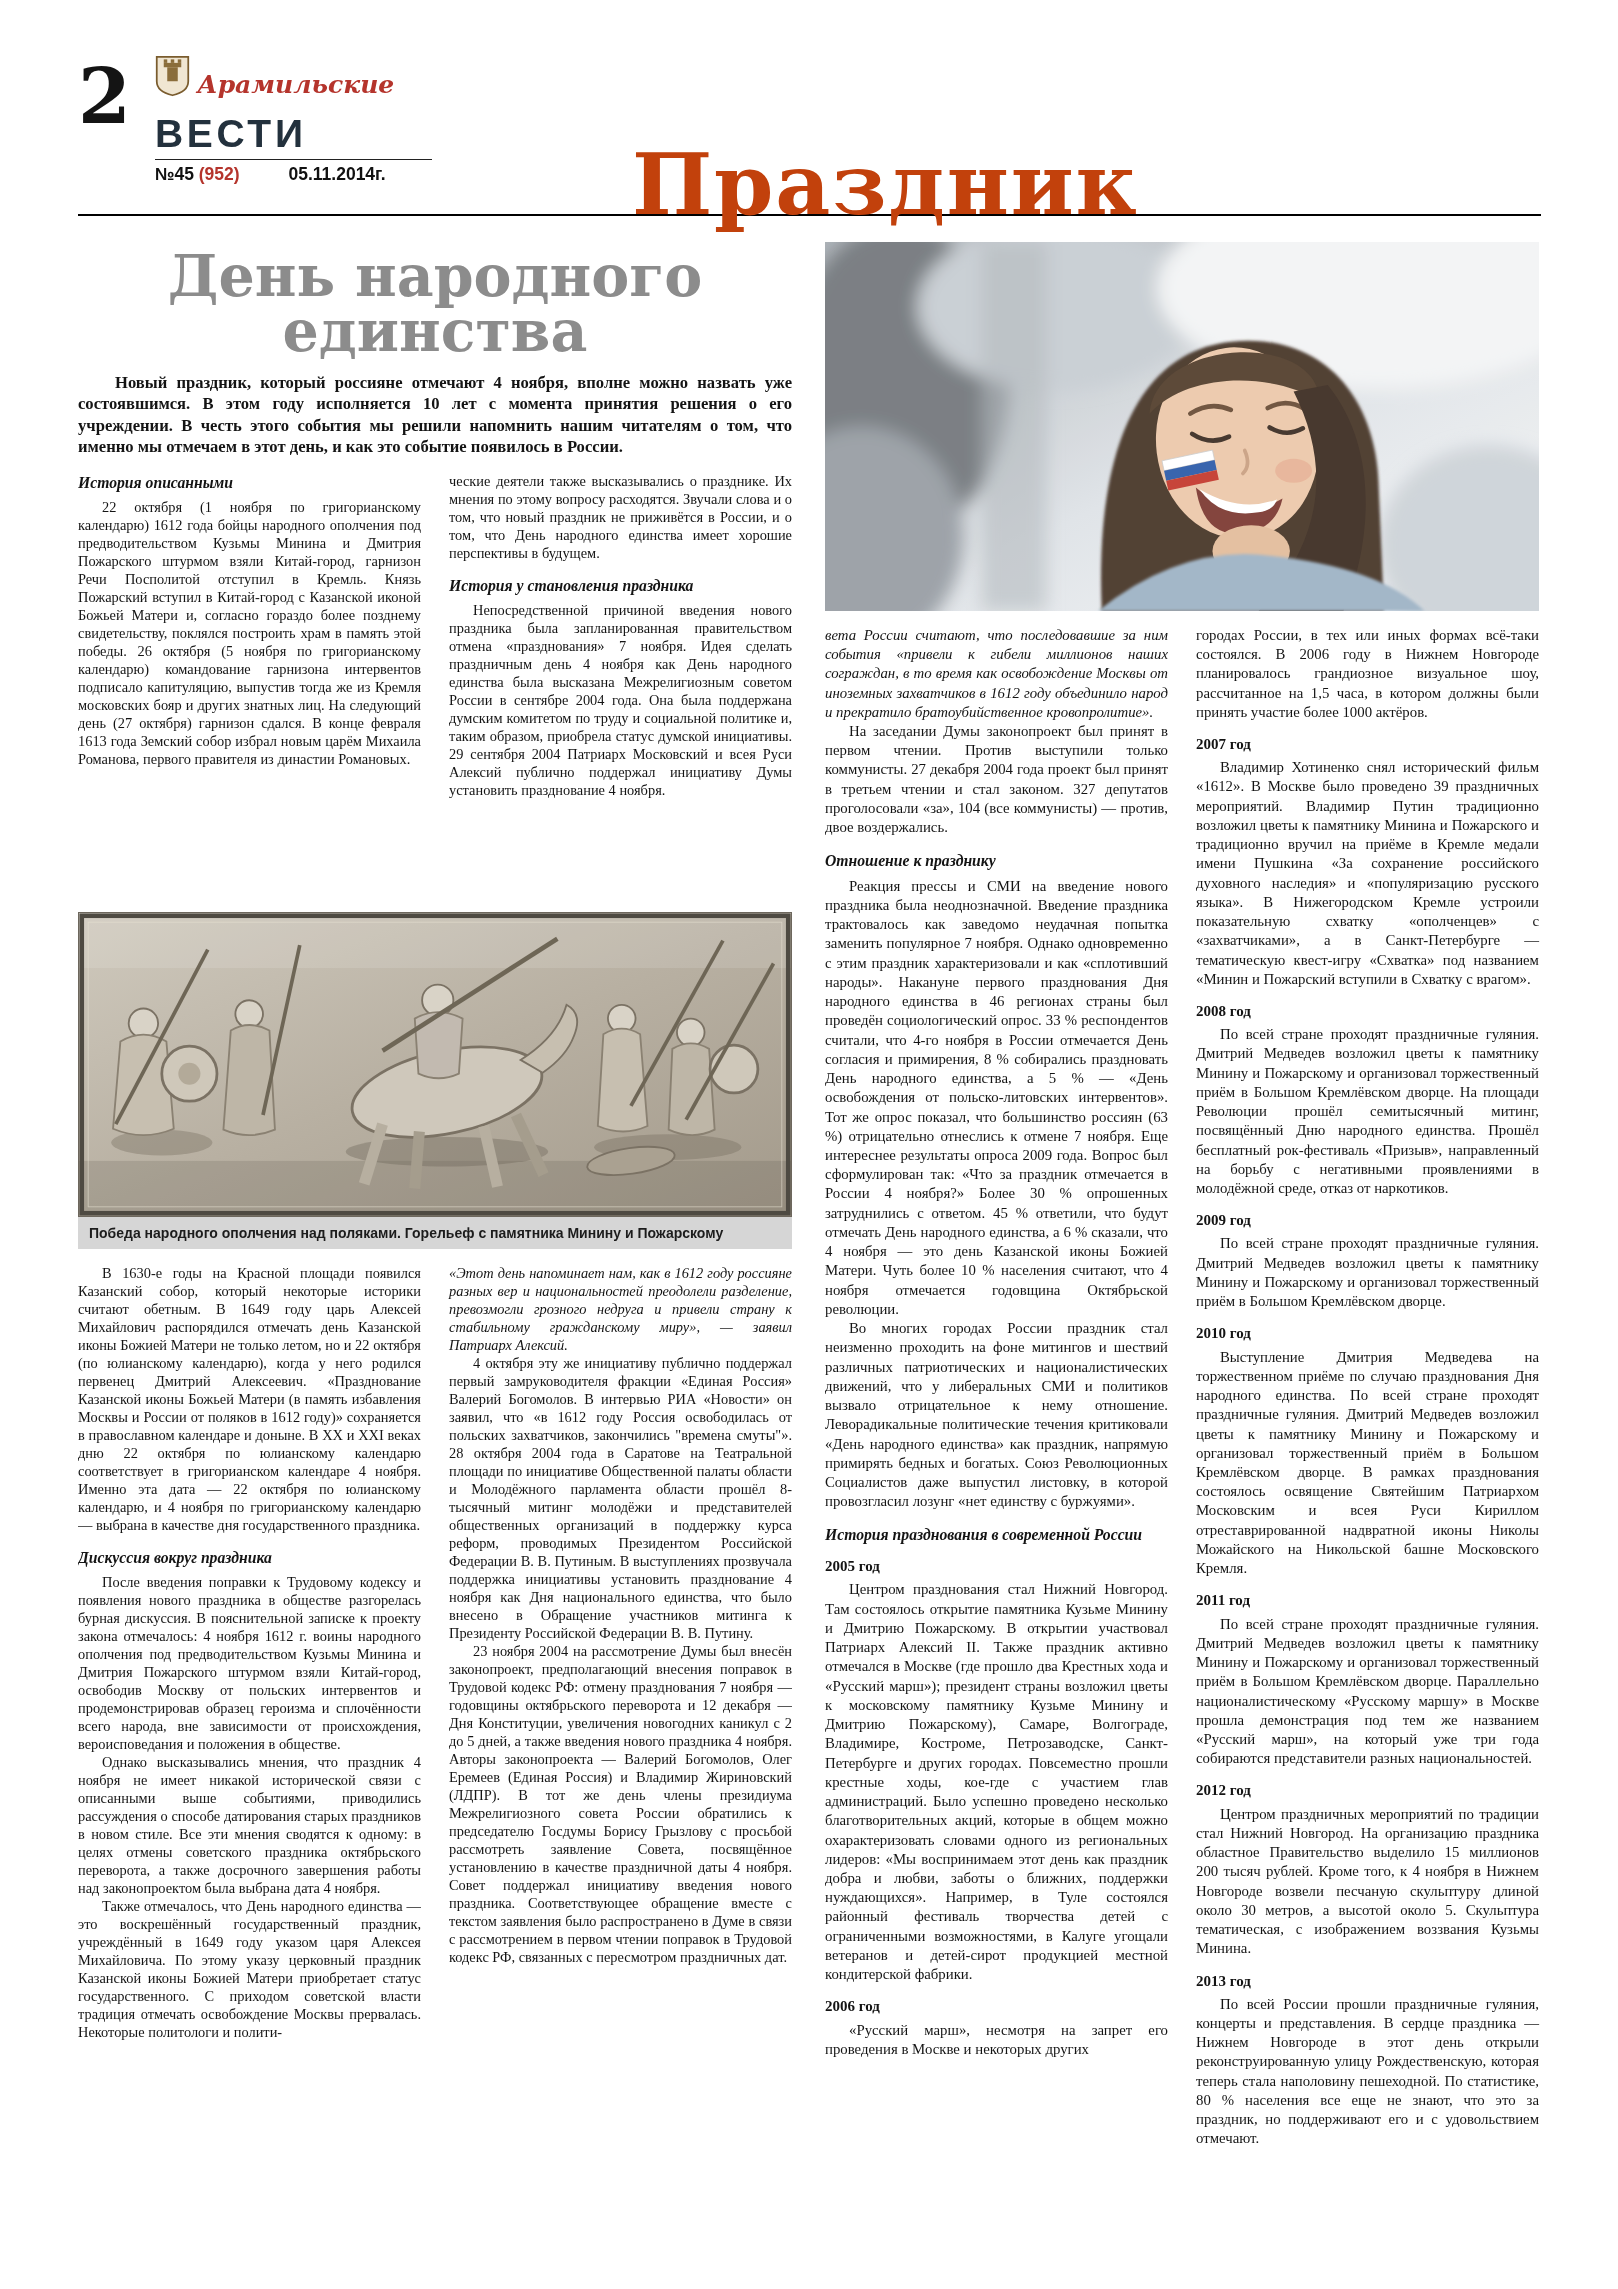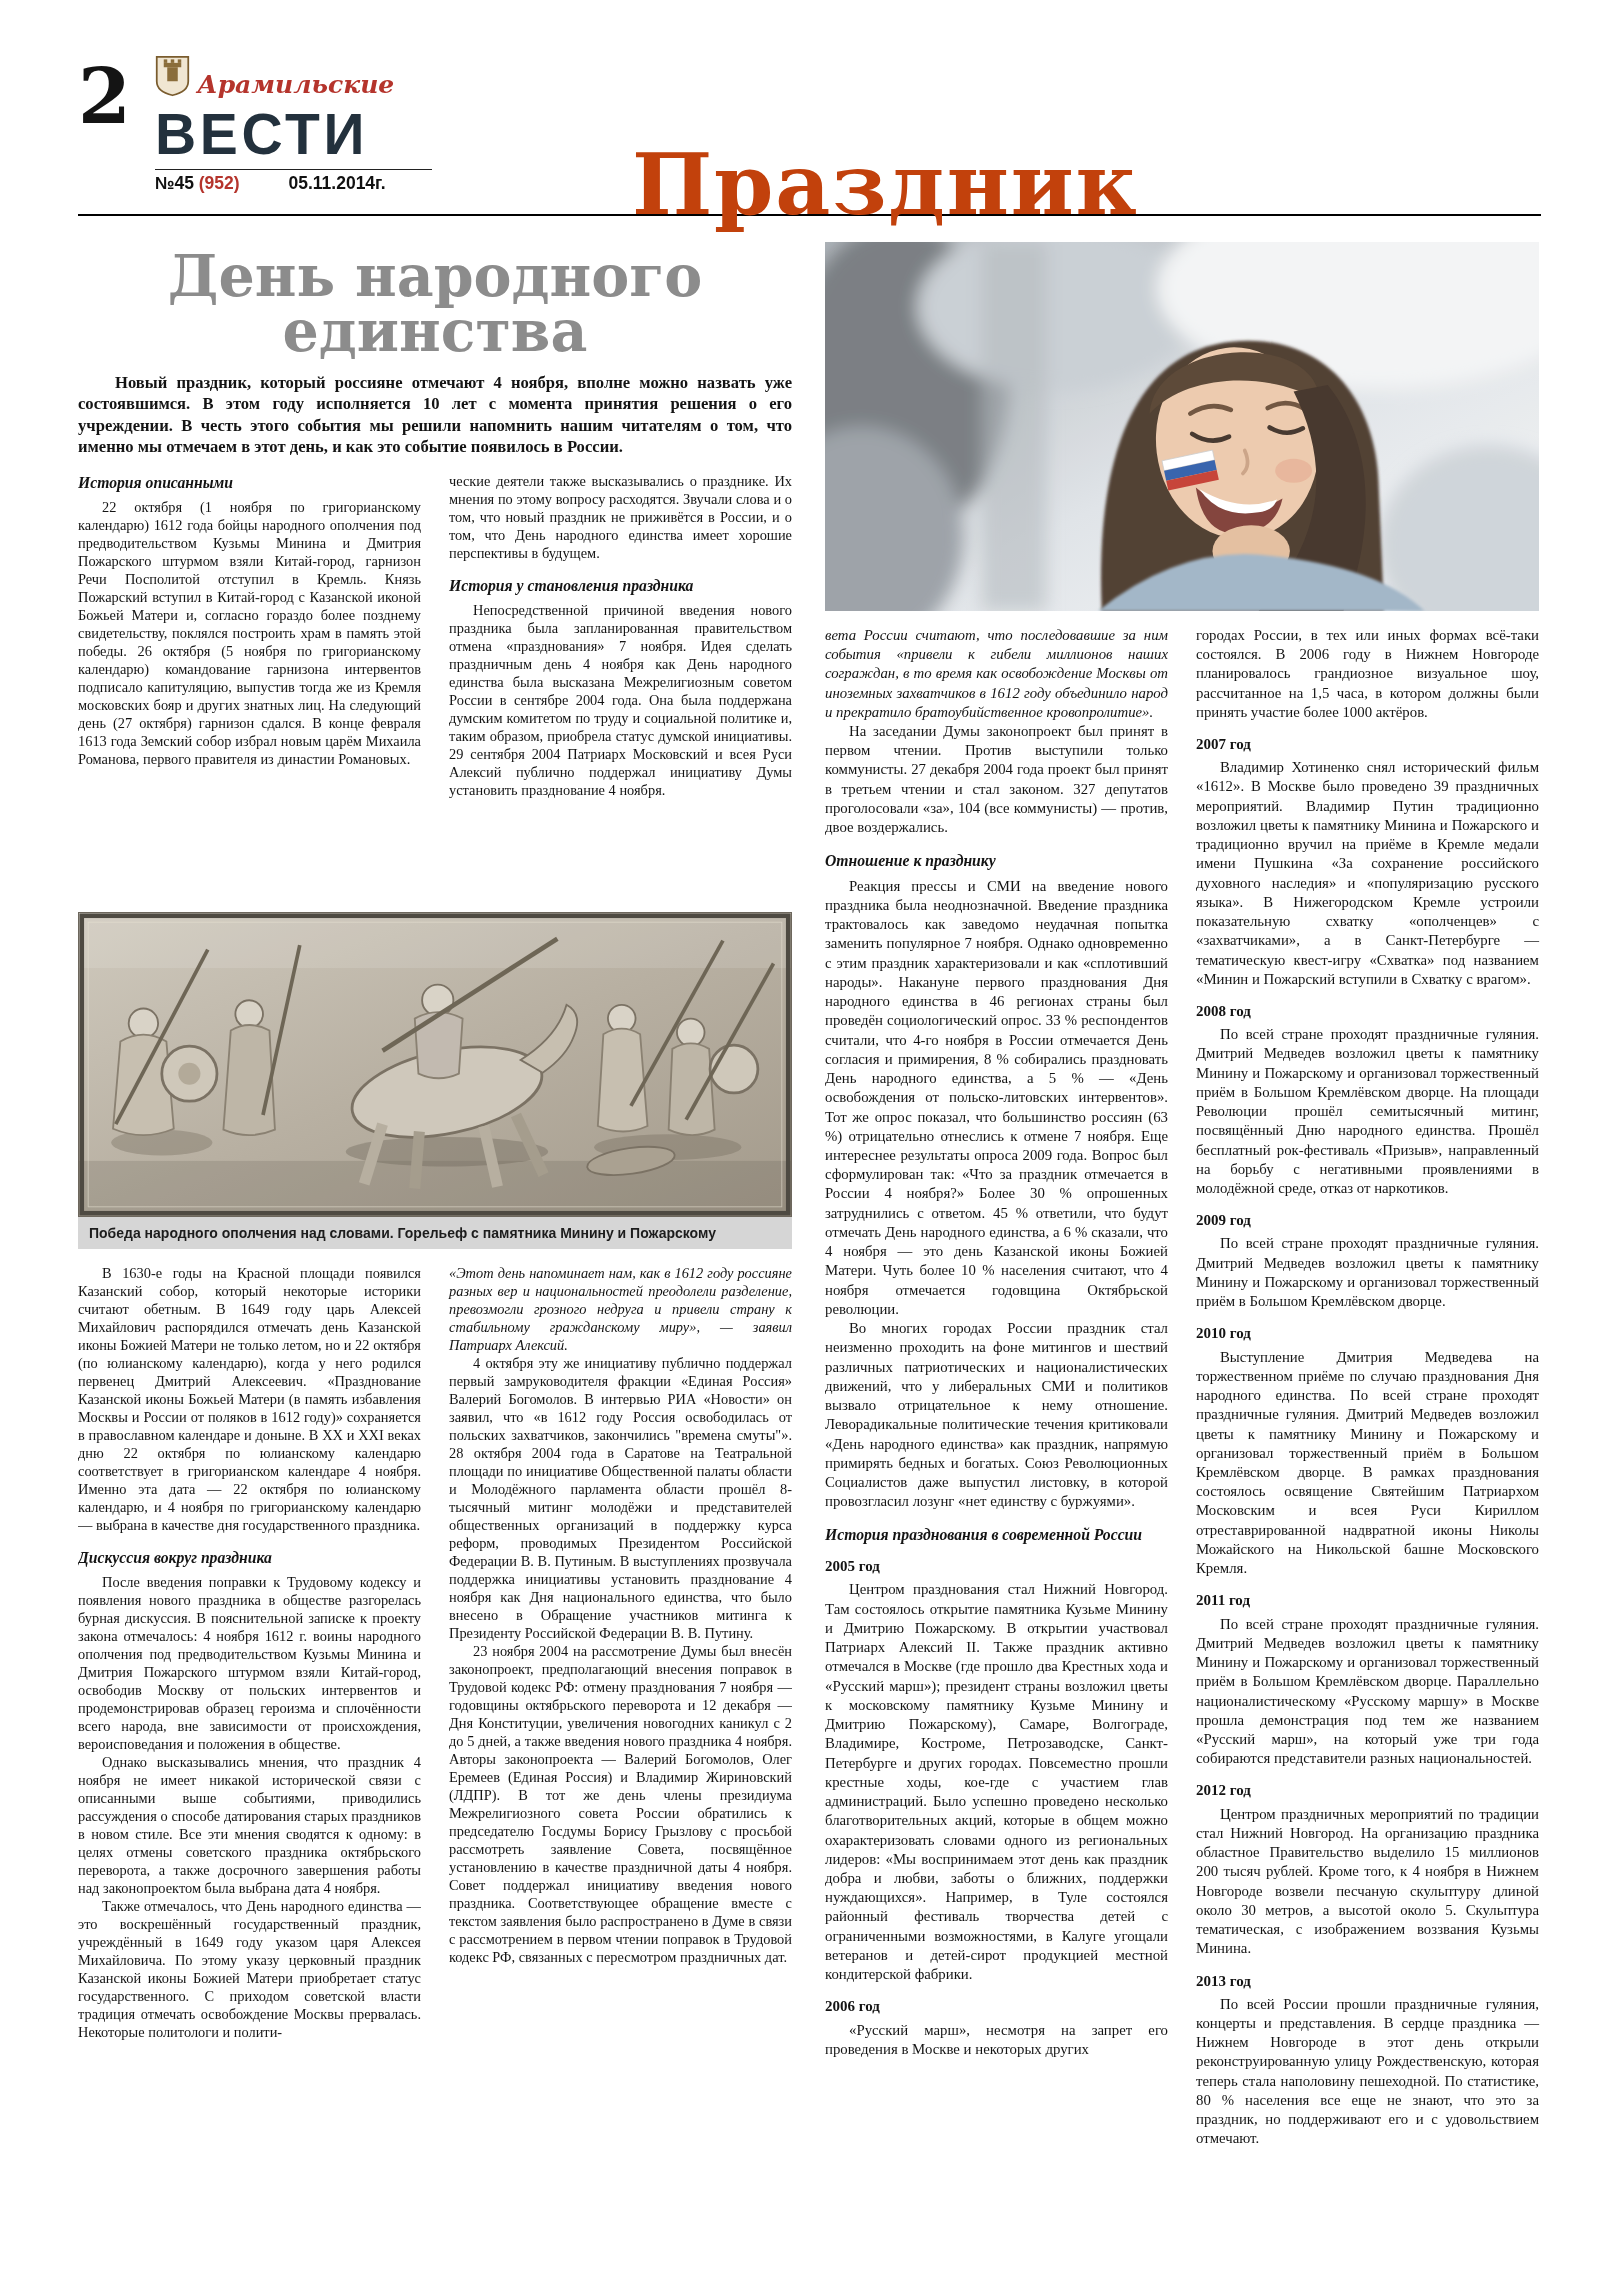--- a/index.html
+++ b/index.html
@@ -31,22 +31,22 @@
   }
   .brand { margin-left: 24px; margin-top: 31px; width: 277px; }
   .brand-row { display: flex; align-items: flex-end; gap: 7.4px; }
   .brand-top {
     font-family: "DejaVu Serif", serif;
     font-style: italic; font-weight: bold;
     font-size: 25px; color: #b5342c; line-height: 1;
   }
   .brand-bottom {
     font-family: "Liberation Sans", sans-serif;
-    font-weight: bold; font-size: 57px; letter-spacing: 3.7px;
-    color: #23313d; line-height: 1.02; margin-top: 8px;
+    font-weight: bold; font-size: 39px; letter-spacing: 3.7px;
+    color: #23313d; line-height: 1.02; margin-top: 17px;
   }
   .issue {
     margin-top: 5.5px; padding-top: 3.7px;
     border-top: 1.4px solid #222;
     font-family: "Liberation Sans", sans-serif;
     font-size: 17.5px; font-weight: bold; color: #111;
     white-space: nowrap;
   }
   .issue .num-paren { color: #b5342c; }
   .issue .date { font-weight: bold; color: #111; margin-left: 44px; }
@@ -215,21 +215,21 @@
             <circle cx="665" cy="130" r="15" fill="#d9d3c7" stroke="#7b7264" stroke-width="2"></circle>
             <path d="M645,148 q20,-12 40,0 l6,88 q-24,12 -50,0 Z" fill="#beb6a7" stroke="#8a8172" stroke-width="2"></path>
             <circle cx="712" cy="170" r="26" fill="#cfc8ba" stroke="#7b7264" stroke-width="3"></circle>
             <line x1="600" y1="210" x2="700" y2="30" stroke="#6e6656" stroke-width="4"></line>
             <line x1="660" y1="225" x2="755" y2="55" stroke="#6e6656" stroke-width="4"></line>
             <ellipse cx="600" cy="270" rx="48" ry="14" fill="#aaa191" stroke="#7b7264" stroke-width="2" transform="rotate(-8 600 270)"></ellipse>
           </g>
           <rect x="3" y="3" width="768" height="324" fill="none" stroke="#4e4a42" stroke-width="5"></rect>
           <rect x="10" y="10" width="754" height="310" fill="none" stroke="#e8e2d4" stroke-width="1" opacity="0.6"></rect>
         </svg>
-        <figcaption class="relief-caption">Победа народного ополчения над словами. Горельеф с памятника Минину и Пожарскому</figcaption>
+        <figcaption class="relief-caption">Победа народного ополчения над поляками. Горельеф с памятника Минину и Пожарскому</figcaption>
       </figure>
 
       <div class="two-col bodytext">
         <div class="col">
           <p>В 1630-е годы на Красной площади появился Казанский собор, который некоторые историки считают обетным. В 1649 году царь Алексей Михайлович распорядился отмечать день Казанской иконы Божией Матери не только летом, но и 22 октября (по юлианскому календарю), когда у него родился первенец Дмитрий Алексеевич. «Празднование Казанской иконы Божьей Матери (в память избавления Москвы и России от поляков в 1612 году)» сохраняется в православном календаре и доныне. В XX и XXI веках дню 22 октября по юлианскому календарю соответствует в григорианском календаре 4 ноября. Именно эта дата — 22 октября по юлианскому календарю, и 4 ноября по григорианскому календарю — выбрана в качестве дня государственного праздника.</p>
           <h3 class="subhead">Дискуссия вокруг праздника</h3>
           <p>После введения поправки к Трудовому кодексу и появления нового праздника в обществе разгорелась бурная дискуссия. В пояснительной записке к проекту закона отмечалось: 4 ноября 1612 г. воины народного ополчения под предводительством Кузьмы Минина и Дмитрия Пожарского штурмом взяли Китай-город, освободив Москву от польских интервентов и продемонстрировав образец героизма и сплочённости всего народа, вне зависимости от происхождения, вероисповедания и положения в обществе.</p>
           <p>Однако высказывались мнения, что праздник 4 ноября не имеет никакой исторической связи с описанными выше событиями, приводились рассуждения о способе датирования старых праздников в новом стиле. Все эти мнения сводятся к одному: в целях отмены советского праздника октябрьского переворота, а также досрочного завершения работы над законопроектом была выбрана дата 4 ноября.</p>
           <p>Также отмечалось, что День народного единства — это воскрешённый государственный праздник, учреждённый в 1649 году указом царя Алексея Михайловича. По этому указу церковный праздник Казанской иконы Божией Матери приобретает статус государственного. С приходом советской власти традиция отмечать освобождение Москвы прервалась. Некоторые политологи и полити-</p>
         </div>

